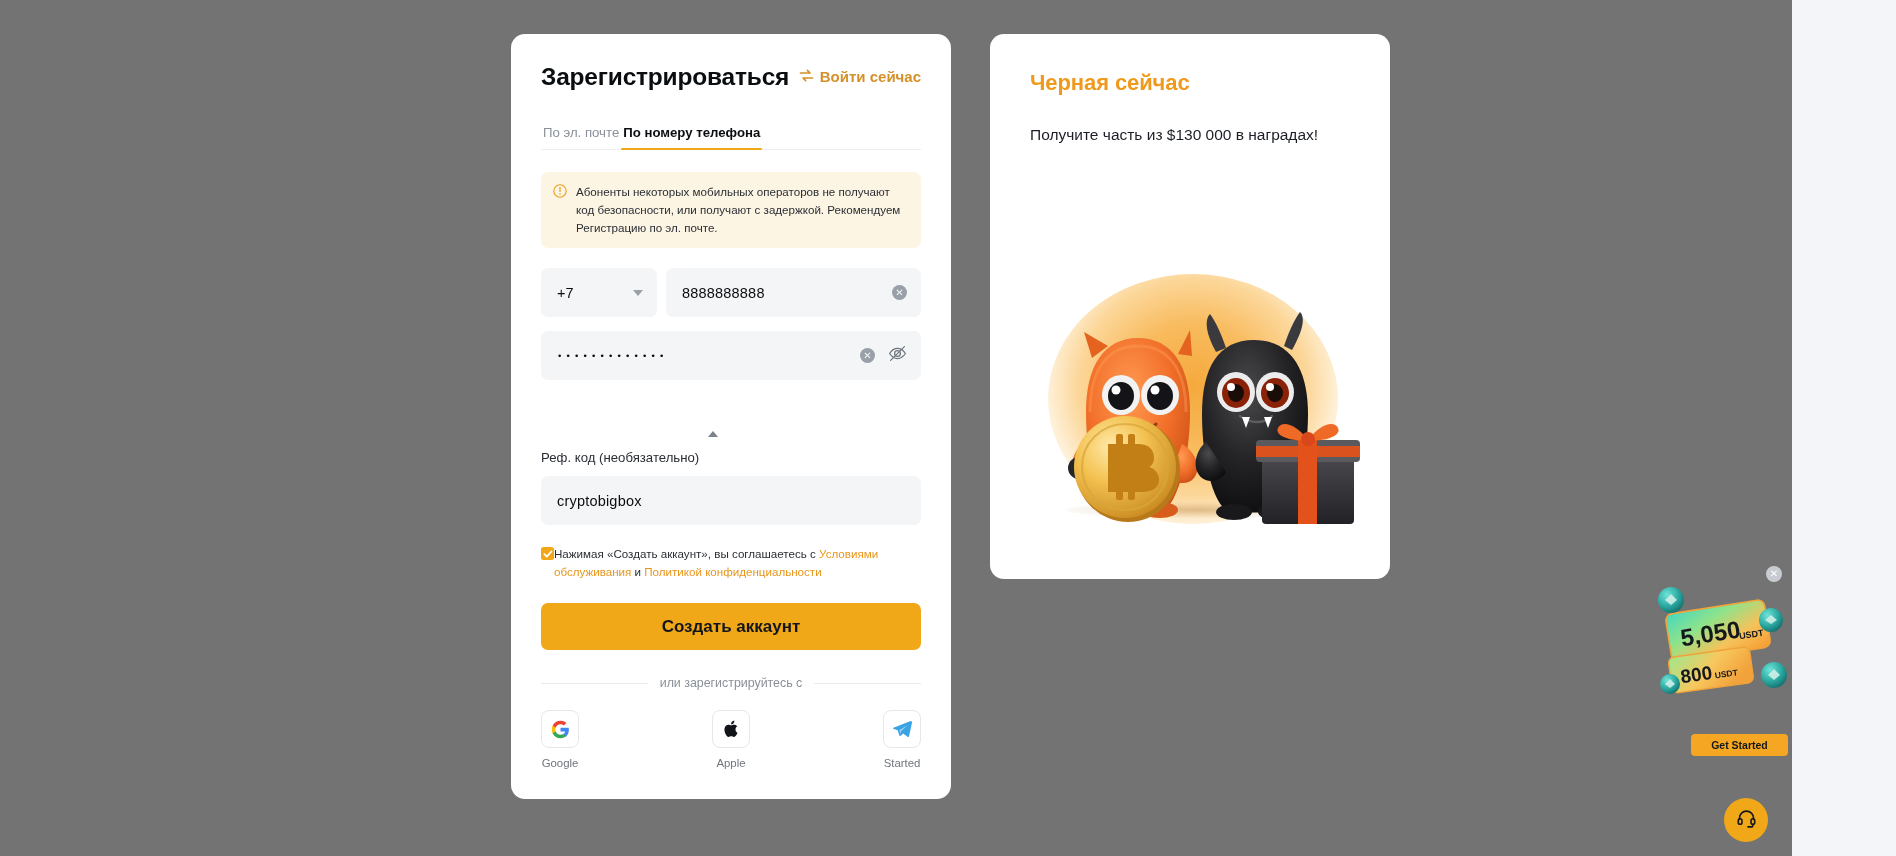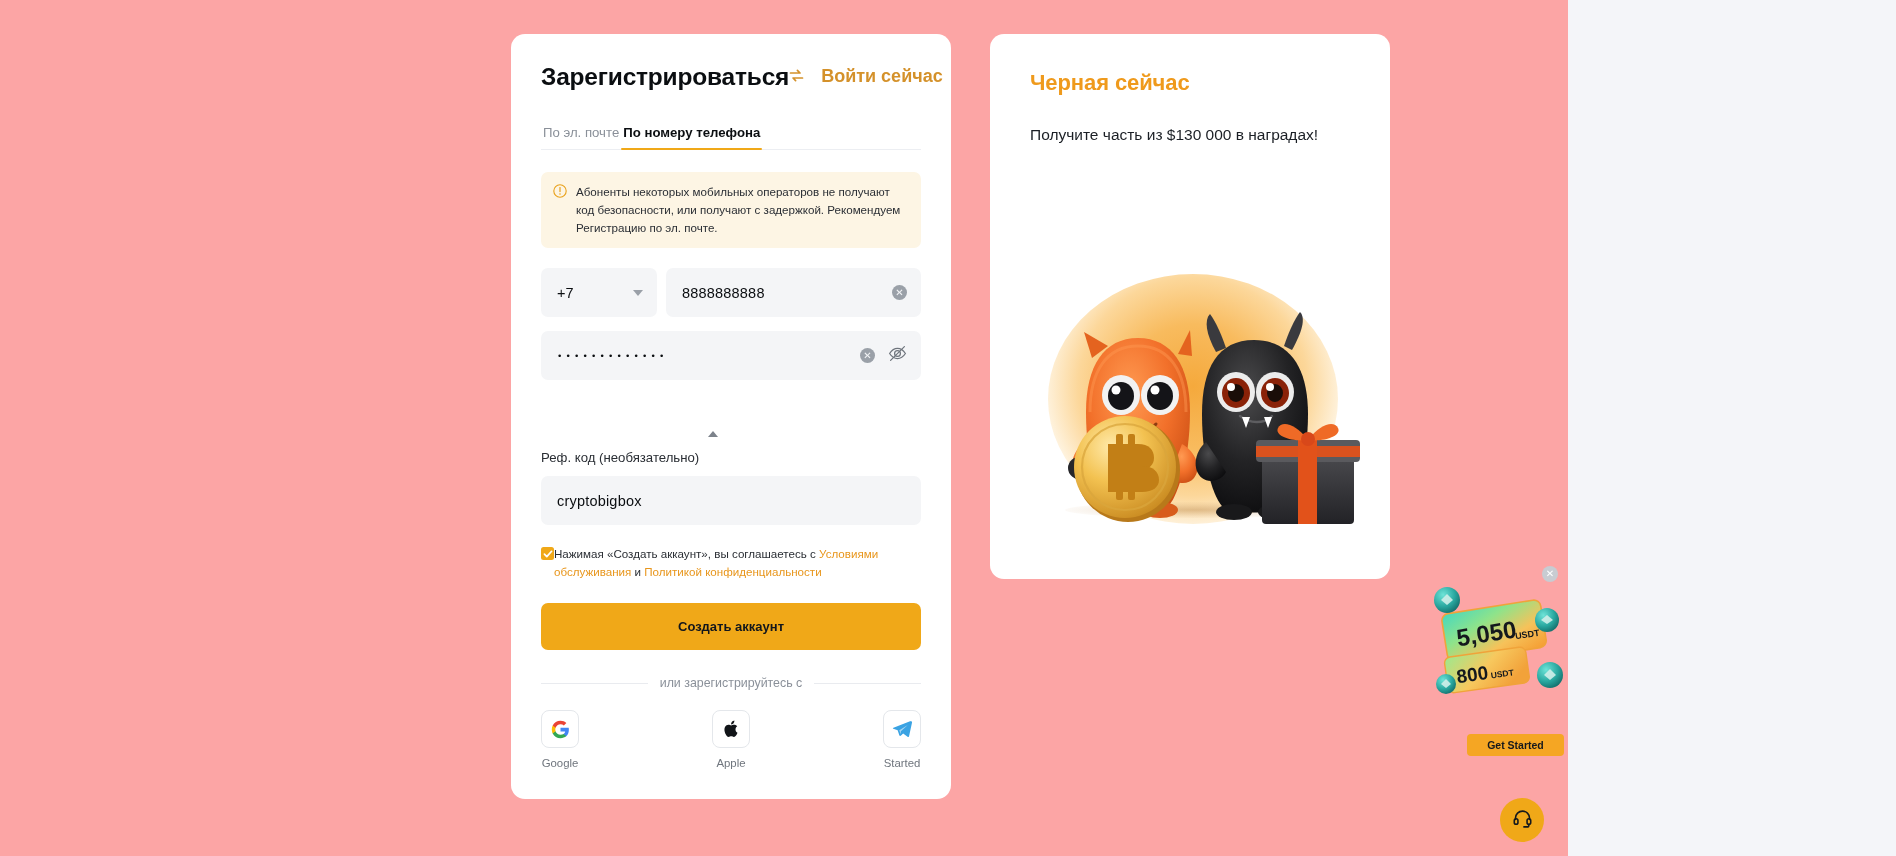--- a/index.html
+++ b/index.html
@@ -9,23 +9,23 @@
     width: 1896px;
     height: 856px;
     overflow: hidden;
     background: #f4f5f9;
     font-family: "Liberation Sans", sans-serif;
     -webkit-font-smoothing: antialiased;
   }
 
   .page {
     position: relative;
-    width: 1568px;
+    width: 1792px;
     height: 856px;
-    background: #fca5a5;
+    background: #737373;
   }
 
   
   .reg-card {
     position: absolute;
     left: 511px;
     top: 34px;
     width: 440px;
     background: #ffffff;
     border-radius: 14px;
@@ -41,23 +41,23 @@
   .reg-title {
     font-size: 24.5px;
     font-weight: 700;
     color: #0b0e11;
     letter-spacing: -0.2px;
     line-height: 1.2;
   }
   .login-now {
     display: flex;
     align-items: center;
-    gap: 17px;
+    gap: 6px;
     color: #d4912a;
-    font-size: 18px;
+    font-size: 15px;
     font-weight: 700;
     cursor: pointer;
     white-space: nowrap;
   }
   .swap-ico { display:block; }
 
   .tabs {
     display: flex;
     margin-top: 30px;
     border-bottom: 1px solid #eceef2;
@@ -213,21 +213,21 @@
   .terms-link { color: #e8961c; cursor: pointer; }
 
   .create-btn {
     margin-top: 22px;
     width: 100%;
     height: 47px;
     background: #f0a818;
     border: none;
     border-radius: 7px;
     font-family: "Liberation Sans", sans-serif;
-    font-size: 13px;
+    font-size: 17px;
     font-weight: 700;
     color: #12161c;
     cursor: pointer;
   }
 
   .or-row {
     margin-top: 26px;
     display: flex;
     align-items: center;
     gap: 12px;

